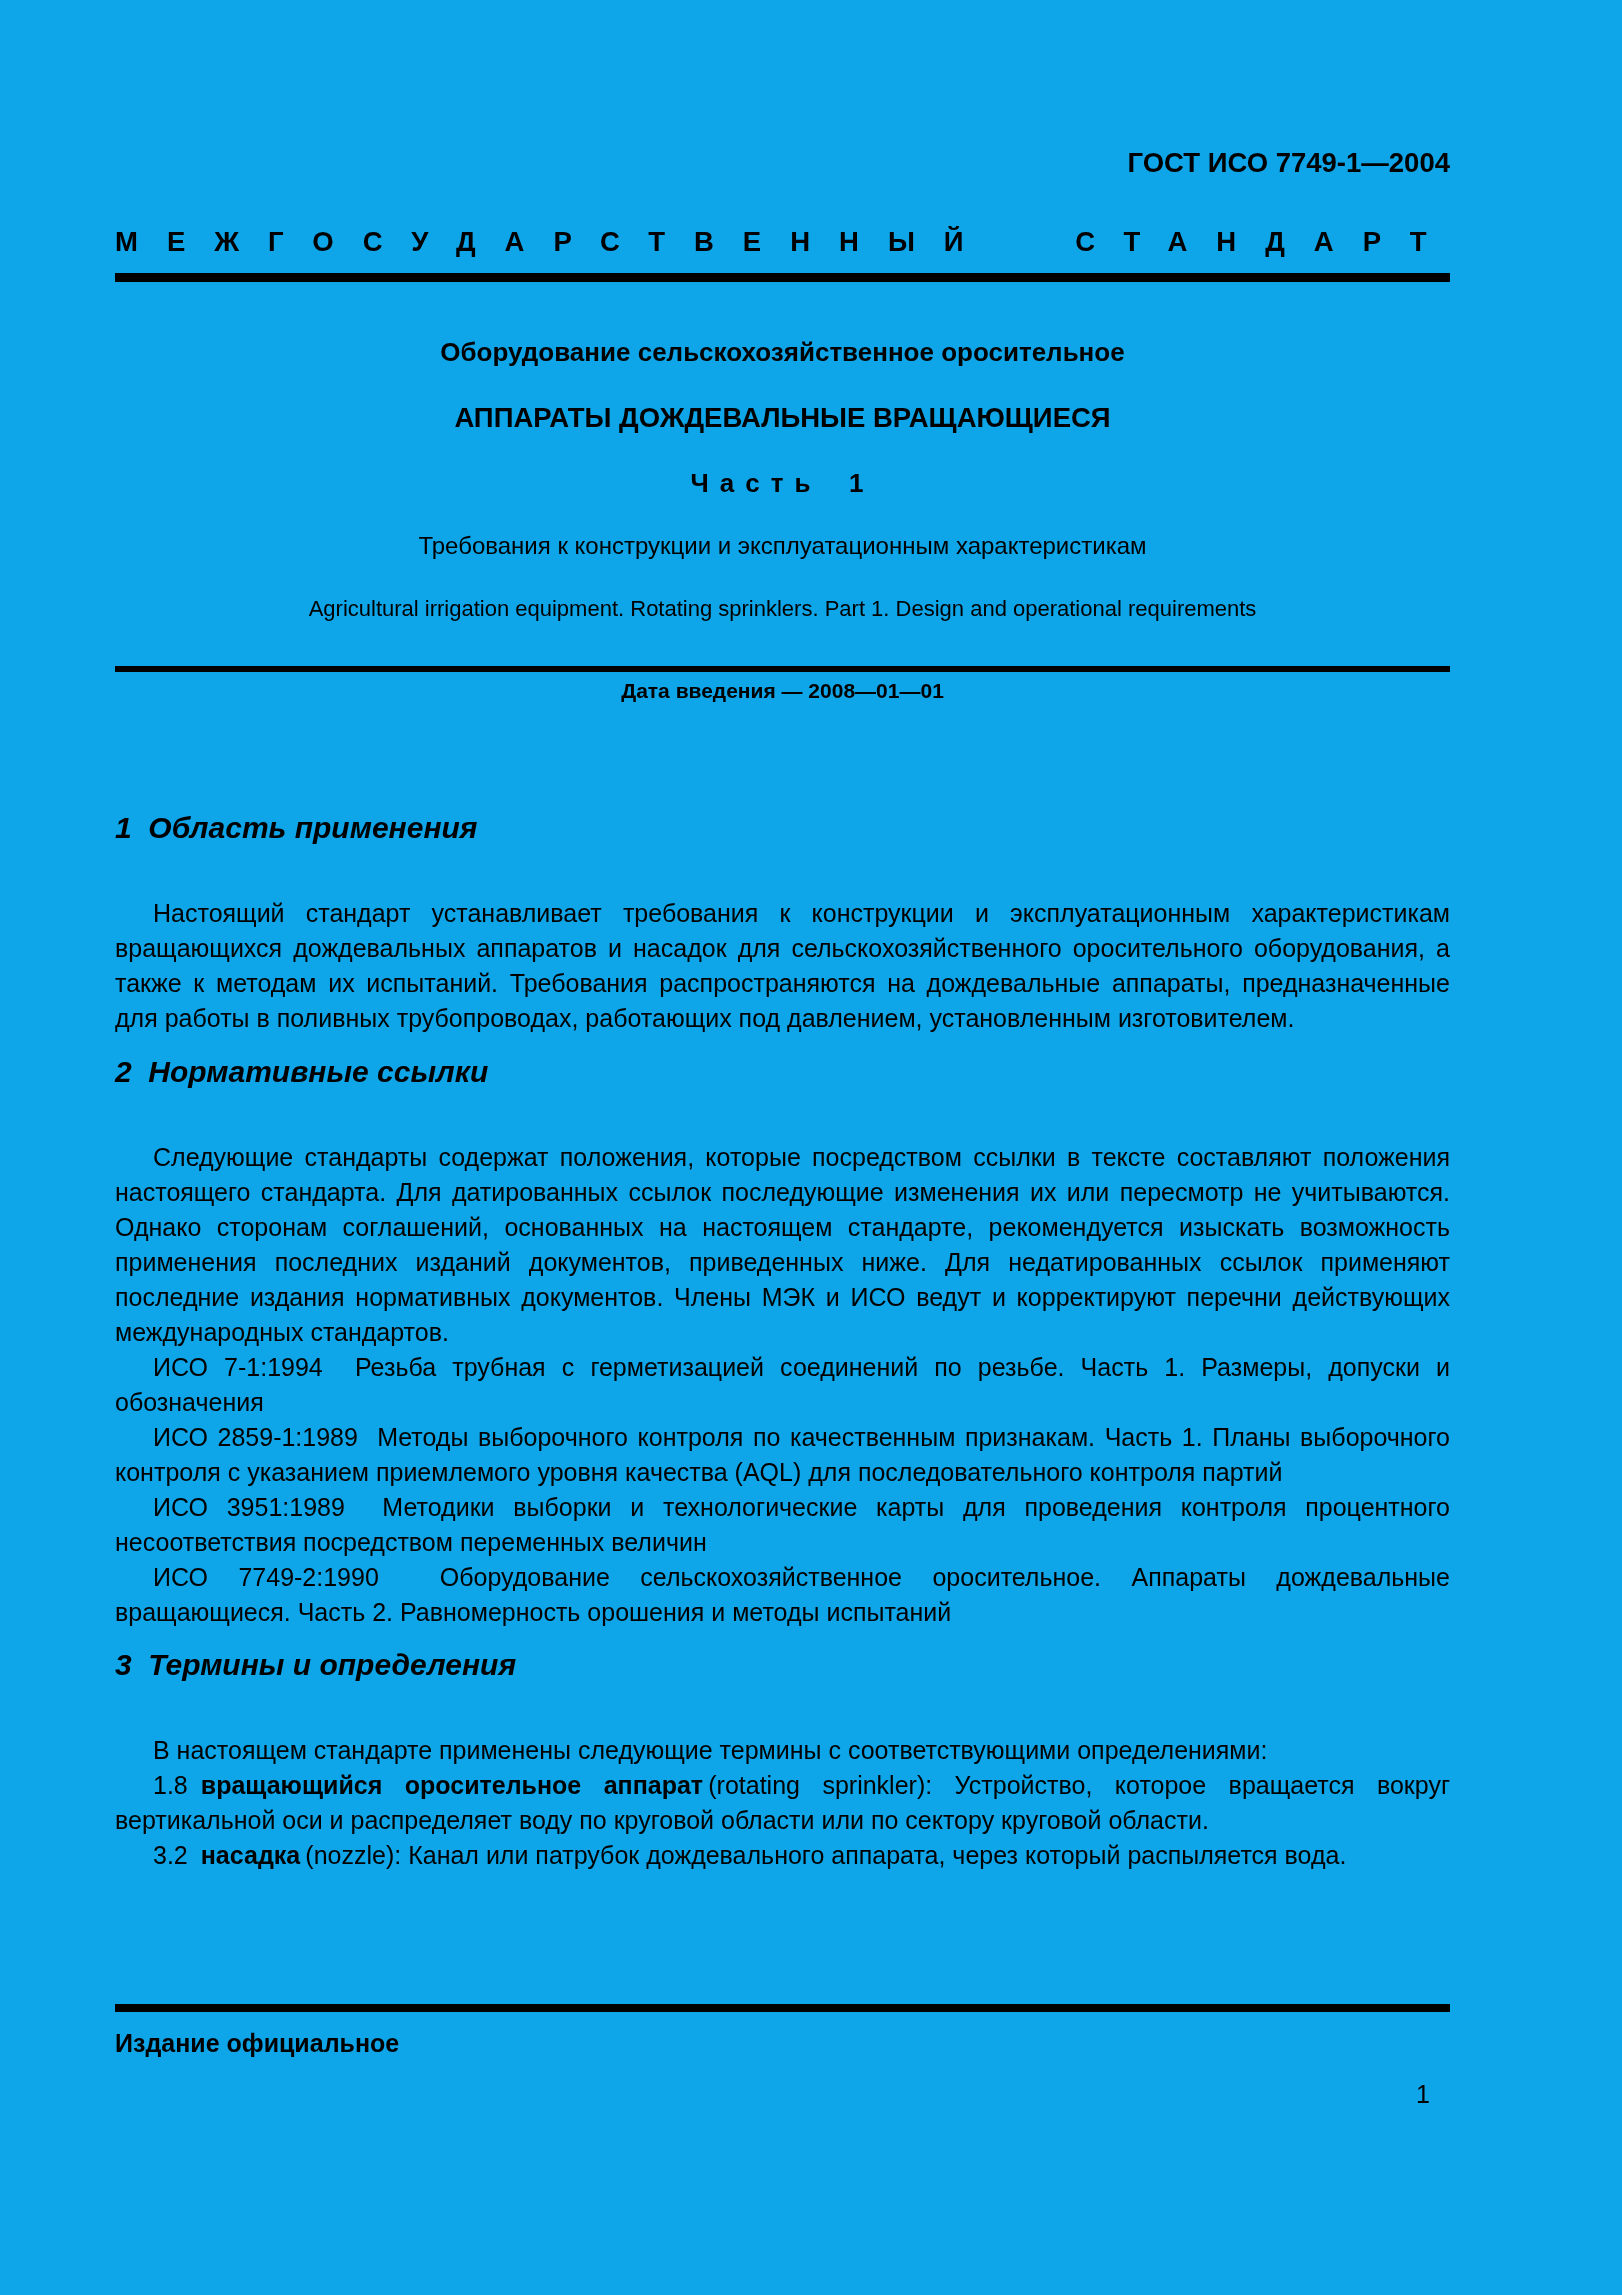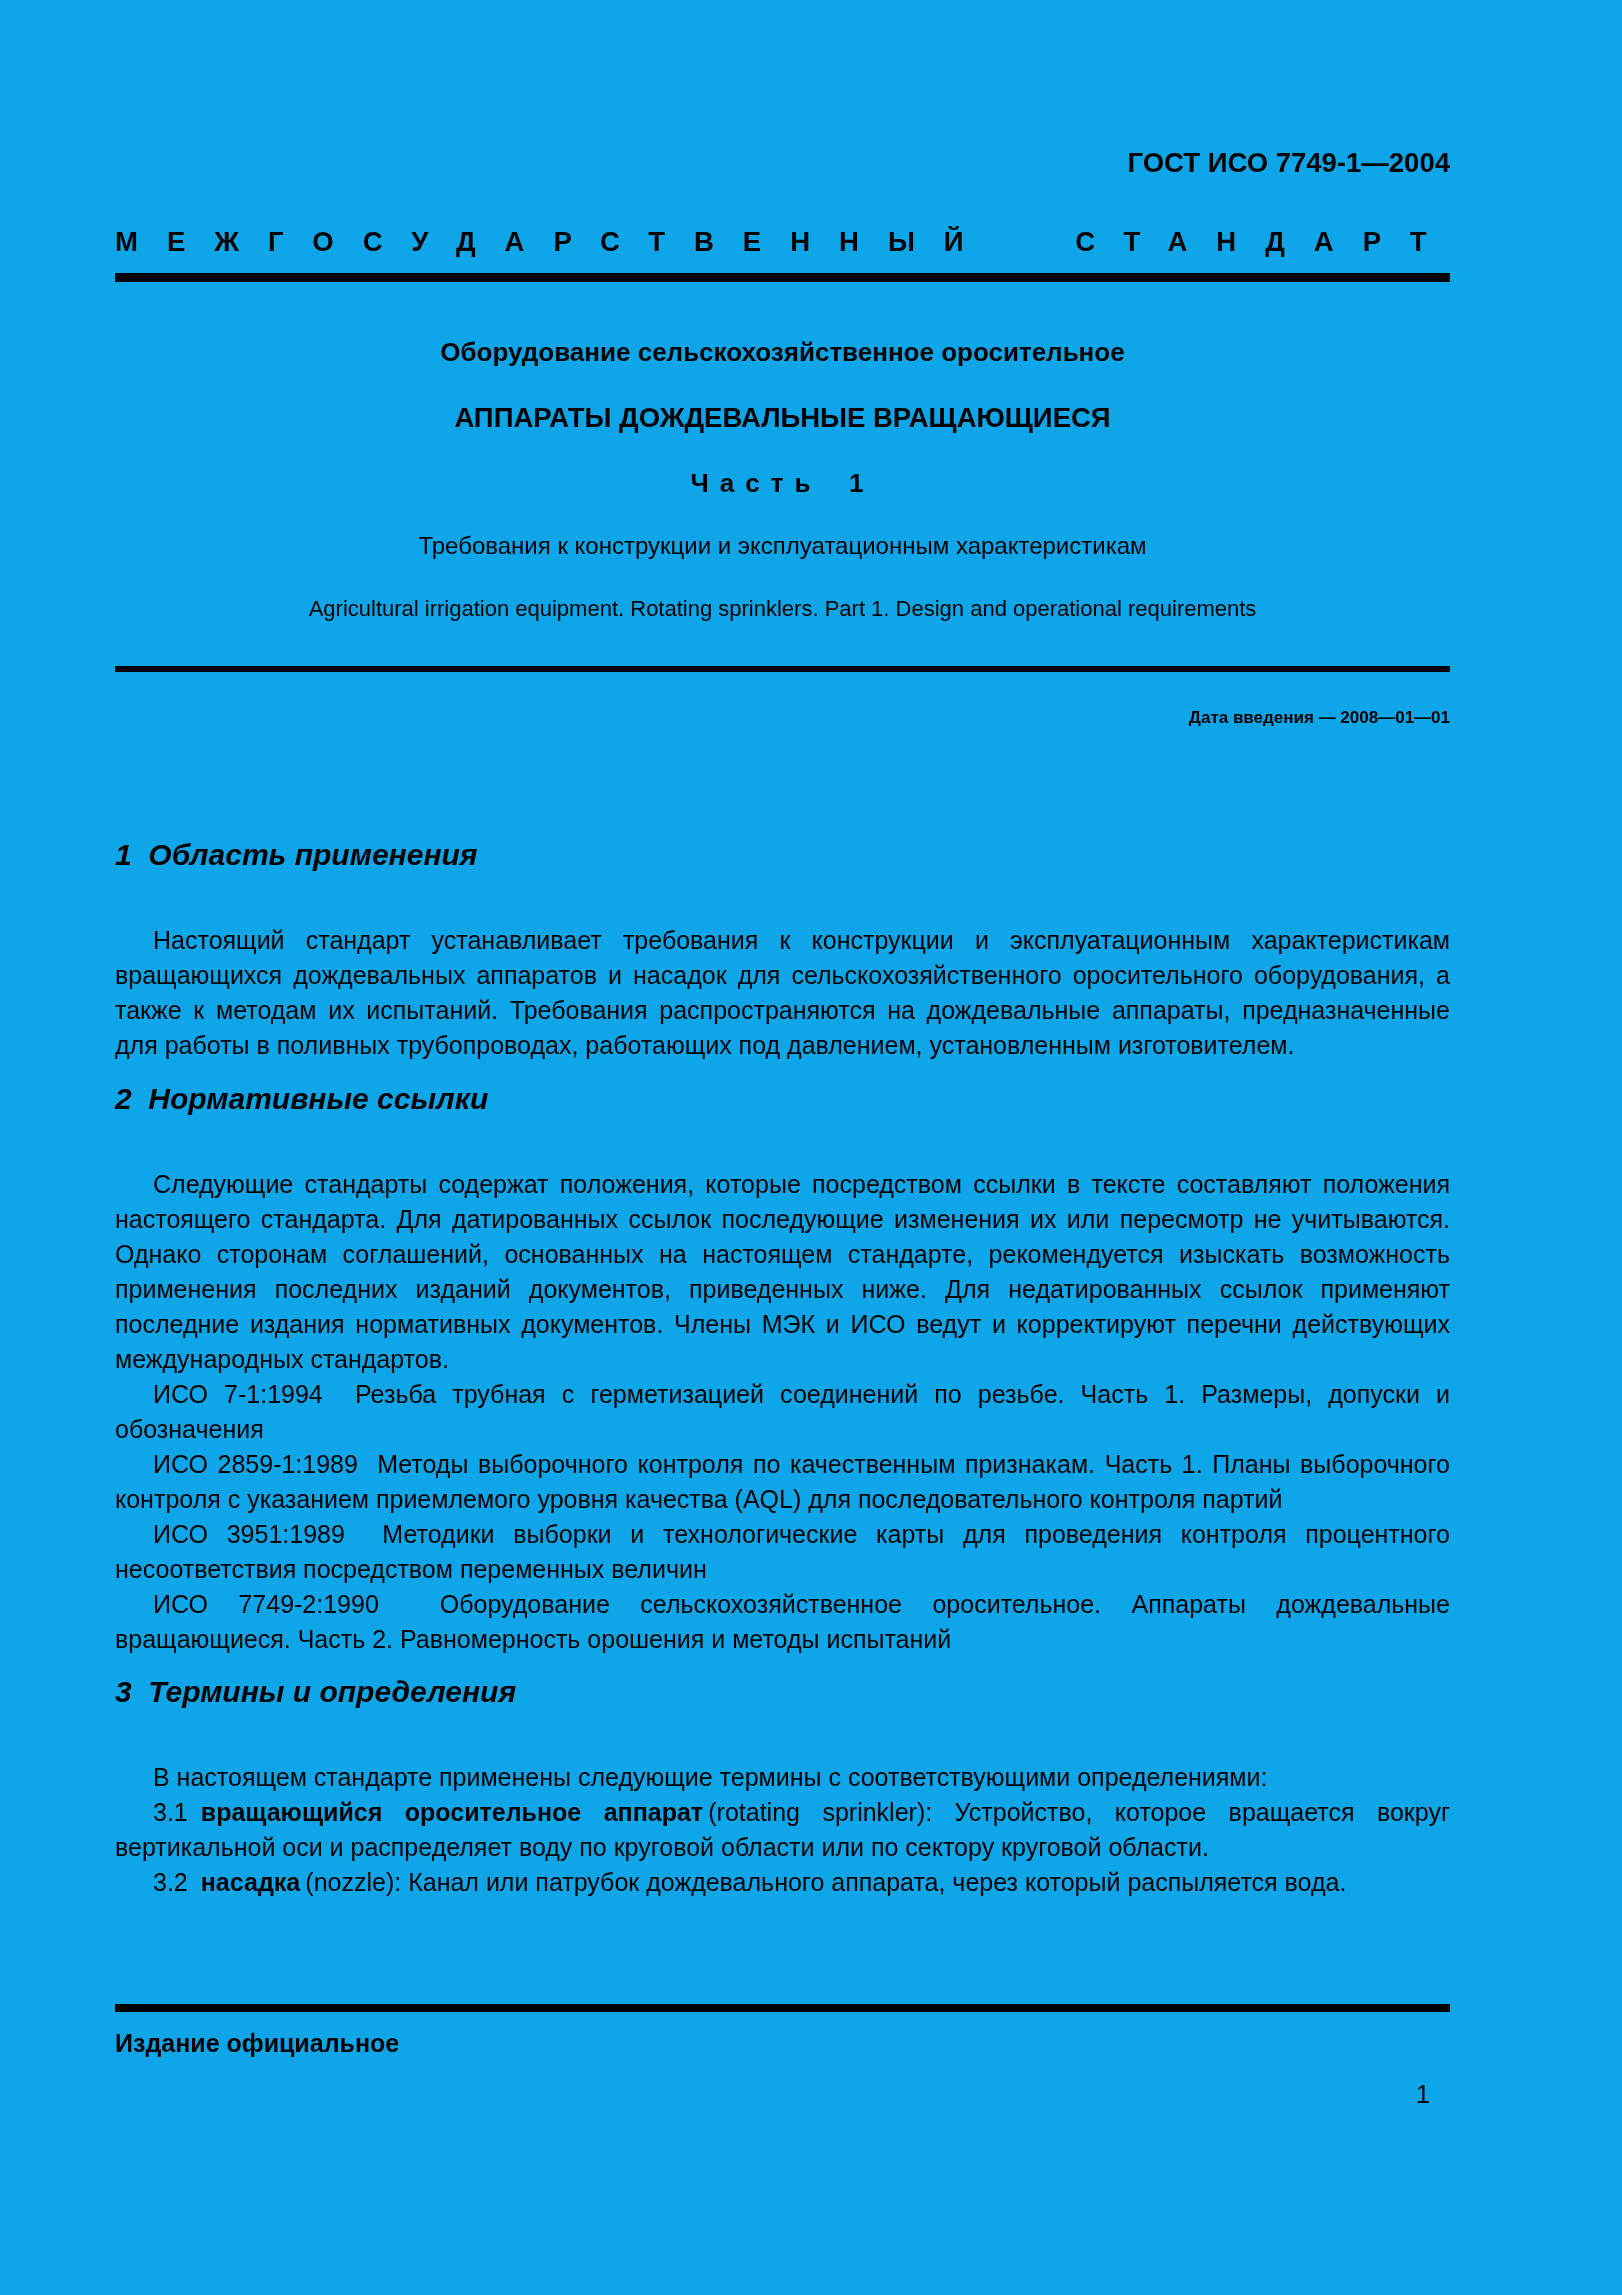--- a/index.html
+++ b/index.html
@@ -81,24 +81,24 @@
     line-height: 30px;
   }
   .t-en {
     margin-top: 35px;
     text-align: center;
     font-weight: normal;
     font-size: 22px;
     line-height: 26px;
   }
   .date-line {
-    margin-top: 31px;
-    text-align: right;
+    margin-top: 4px;
+    text-align: center;
     font-weight: bold;
-    font-size: 17px;
+    font-size: 21px;
     line-height: 29px;
     white-space: pre;
   }
   .sec-h {
     margin: 18.3px 0 0 0;
     font-size: 30px;
     line-height: 34px;
     font-weight: bold;
     white-space: pre-wrap;
     font-style: italic;
@@ -177,21 +177,21 @@
 
     <div class="sec-h">2  Нормативные ссылки</div>
     <p class="para lead">Следующие стандарты содержат положения, которые посредством ссылки в тексте составляют положения настоящего стандарта. Для датированных ссылок последующие изменения их или пересмотр не учитываются. Однако сторонам соглашений, основанных на настоящем стандарте, рекомендуется изыскать возможность применения последних изданий документов, приведенных ниже. Для недатированных ссылок применяют последние издания нормативных документов. Члены МЭК и ИСО ведут и корректируют перечни действующих международных стандартов.</p>
     <p class="para pre">ИСО 7-1:1994  Резьба трубная с герметизацией соединений по резьбе. Часть 1. Размеры, допуски и обозначения</p>
     <p class="para pre">ИСО 2859-1:1989  Методы выборочного контроля по качественным признакам. Часть 1. Планы выборочного контроля с указанием приемлемого уровня качества (AQL) для последовательного контроля партий</p>
     <p class="para pre">ИСО 3951:1989  Методики выборки и технологические карты для проведения контроля процентного несоответствия посредством переменных величин</p>
     <p class="para pre">ИСО 7749-2:1990  Оборудование сельскохозяйственное оросительное. Аппараты дождевальные вращающиеся. Часть 2. Равномерность орошения и методы испытаний</p>
 
     <div class="sec-h">3  Термины и определения</div>
     <p class="para lead">В настоящем стандарте применены следующие термины с соответствующими определениями:</p>
-    <p class="para"><span class="t-num">3.1</span><b class="t-name">вращающийся оросительное аппарат</b><span>(rotating sprinkler): Устройство, которое вращается вокруг вертикальной оси и распределяет воду по круговой области или по сектору круговой области.</span></p>
+    <p class="para"><span class="t-num">1.8</span><b class="t-name">вращающийся оросительное аппарат</b><span>(rotating sprinkler): Устройство, которое вращается вокруг вертикальной оси и распределяет воду по круговой области или по сектору круговой области.</span></p>
     <p class="para"><span class="t-num">3.2</span><b class="t-name">насадка</b><span>(nozzle): Канал или патрубок дождевального аппарата, через который распыляется вода.</span></p>
 
   </div>
 
   <div class="footer-rule"></div>
   <div class="official">Издание официальное</div>
   <div class="page-num">1</div>
 </div>
 
 

